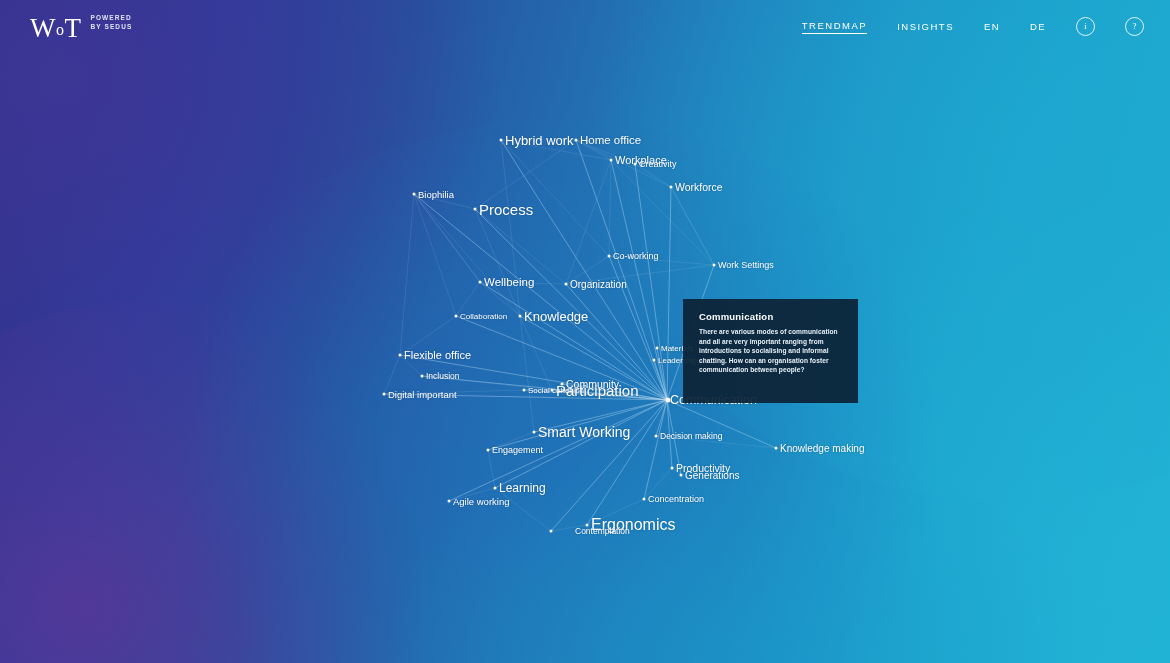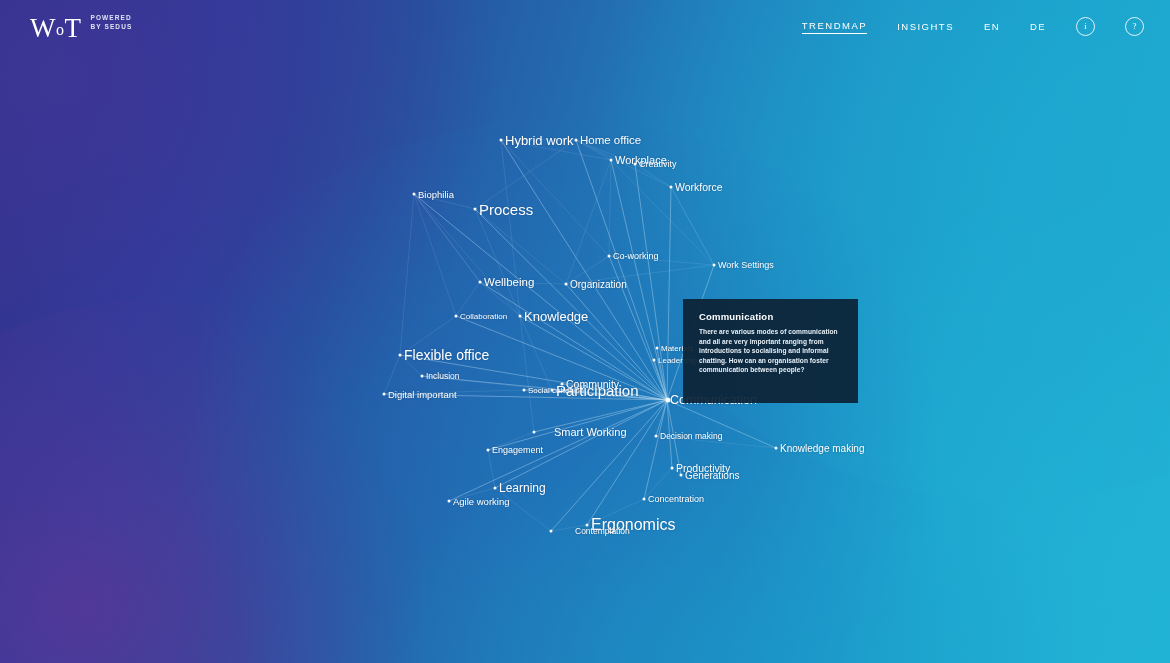--- a/index.html
+++ b/index.html
@@ -218,33 +218,33 @@
       <div class="node-label" style="left: 484px; top: 282px; font-size: 11.5px;">Wellbeing</div>
       <div class="node-dot" style="left: 480px; top: 282px;"></div>
       <div class="node-label" style="left: 460px; top: 316px; font-size: 8px;">Collaboration</div>
       <div class="node-dot" style="left: 456px; top: 316px;"></div>
       <div class="node-label" style="left: 524px; top: 316px; font-size: 13px;">Knowledge</div>
       <div class="node-dot" style="left: 520px; top: 316px;"></div>
       <div class="node-label" style="left: 661px; top: 348px; font-size: 8px;">Materials</div>
       <div class="node-dot" style="left: 657px; top: 348px;"></div>
       <div class="node-label" style="left: 658px; top: 360px; font-size: 8px;">Leadership</div>
       <div class="node-dot" style="left: 654px; top: 360px;"></div>
-      <div class="node-label" style="left: 404px; top: 355px; font-size: 14px;">Flexible office</div>
+      <div class="node-label" style="left: 404px; top: 355px; font-size: 11px;">Flexible office</div>
       <div class="node-dot" style="left: 400px; top: 355px;"></div>
       <div class="node-label" style="left: 426px; top: 376px; font-size: 8.5px;">Inclusion</div>
       <div class="node-dot" style="left: 422px; top: 376px;"></div>
       <div class="node-label" style="left: 388px; top: 394px; font-size: 9.5px;">Digital important</div>
       <div class="node-dot" style="left: 384px; top: 394px;"></div>
       <div class="node-label" style="left: 528px; top: 390px; font-size: 8px;">Social cohesion</div>
       <div class="node-dot" style="left: 524px; top: 390px;"></div>
       <div class="node-label" style="left: 556px; top: 390px; font-size: 15px;">Participation</div>
       <div class="node-dot" style="left: 552px; top: 390px;"></div>
       <div class="node-label" style="left: 566px; top: 384px; font-size: 10.5px;">Community</div>
       <div class="node-dot" style="left: 562px; top: 384px;"></div>
-      <div class="node-label" style="left: 538px; top: 432px; font-size: 11px; margin-left: 16px;">Smart Working</div>
+      <div class="node-label" style="left: 538px; top: 432px; font-size: 14px;">Smart Working</div>
       <div class="node-dot" style="left: 534px; top: 432px;"></div>
       <div class="node-label" style="left: 660px; top: 436px; font-size: 8.5px;">Decision making</div>
       <div class="node-dot" style="left: 656px; top: 436px;"></div>
       <div class="node-label" style="left: 780px; top: 448px; font-size: 10px;">Knowledge making</div>
       <div class="node-dot" style="left: 776px; top: 448px;"></div>
       <div class="node-label" style="left: 492px; top: 450px; font-size: 9px;">Engagement</div>
       <div class="node-dot" style="left: 488px; top: 450px;"></div>
       <div class="node-label" style="left: 676px; top: 468px; font-size: 10.5px;">Productivity</div>
       <div class="node-dot" style="left: 672px; top: 468px;"></div>
       <div class="node-label" style="left: 685px; top: 475px; font-size: 10px;">Generations</div>

